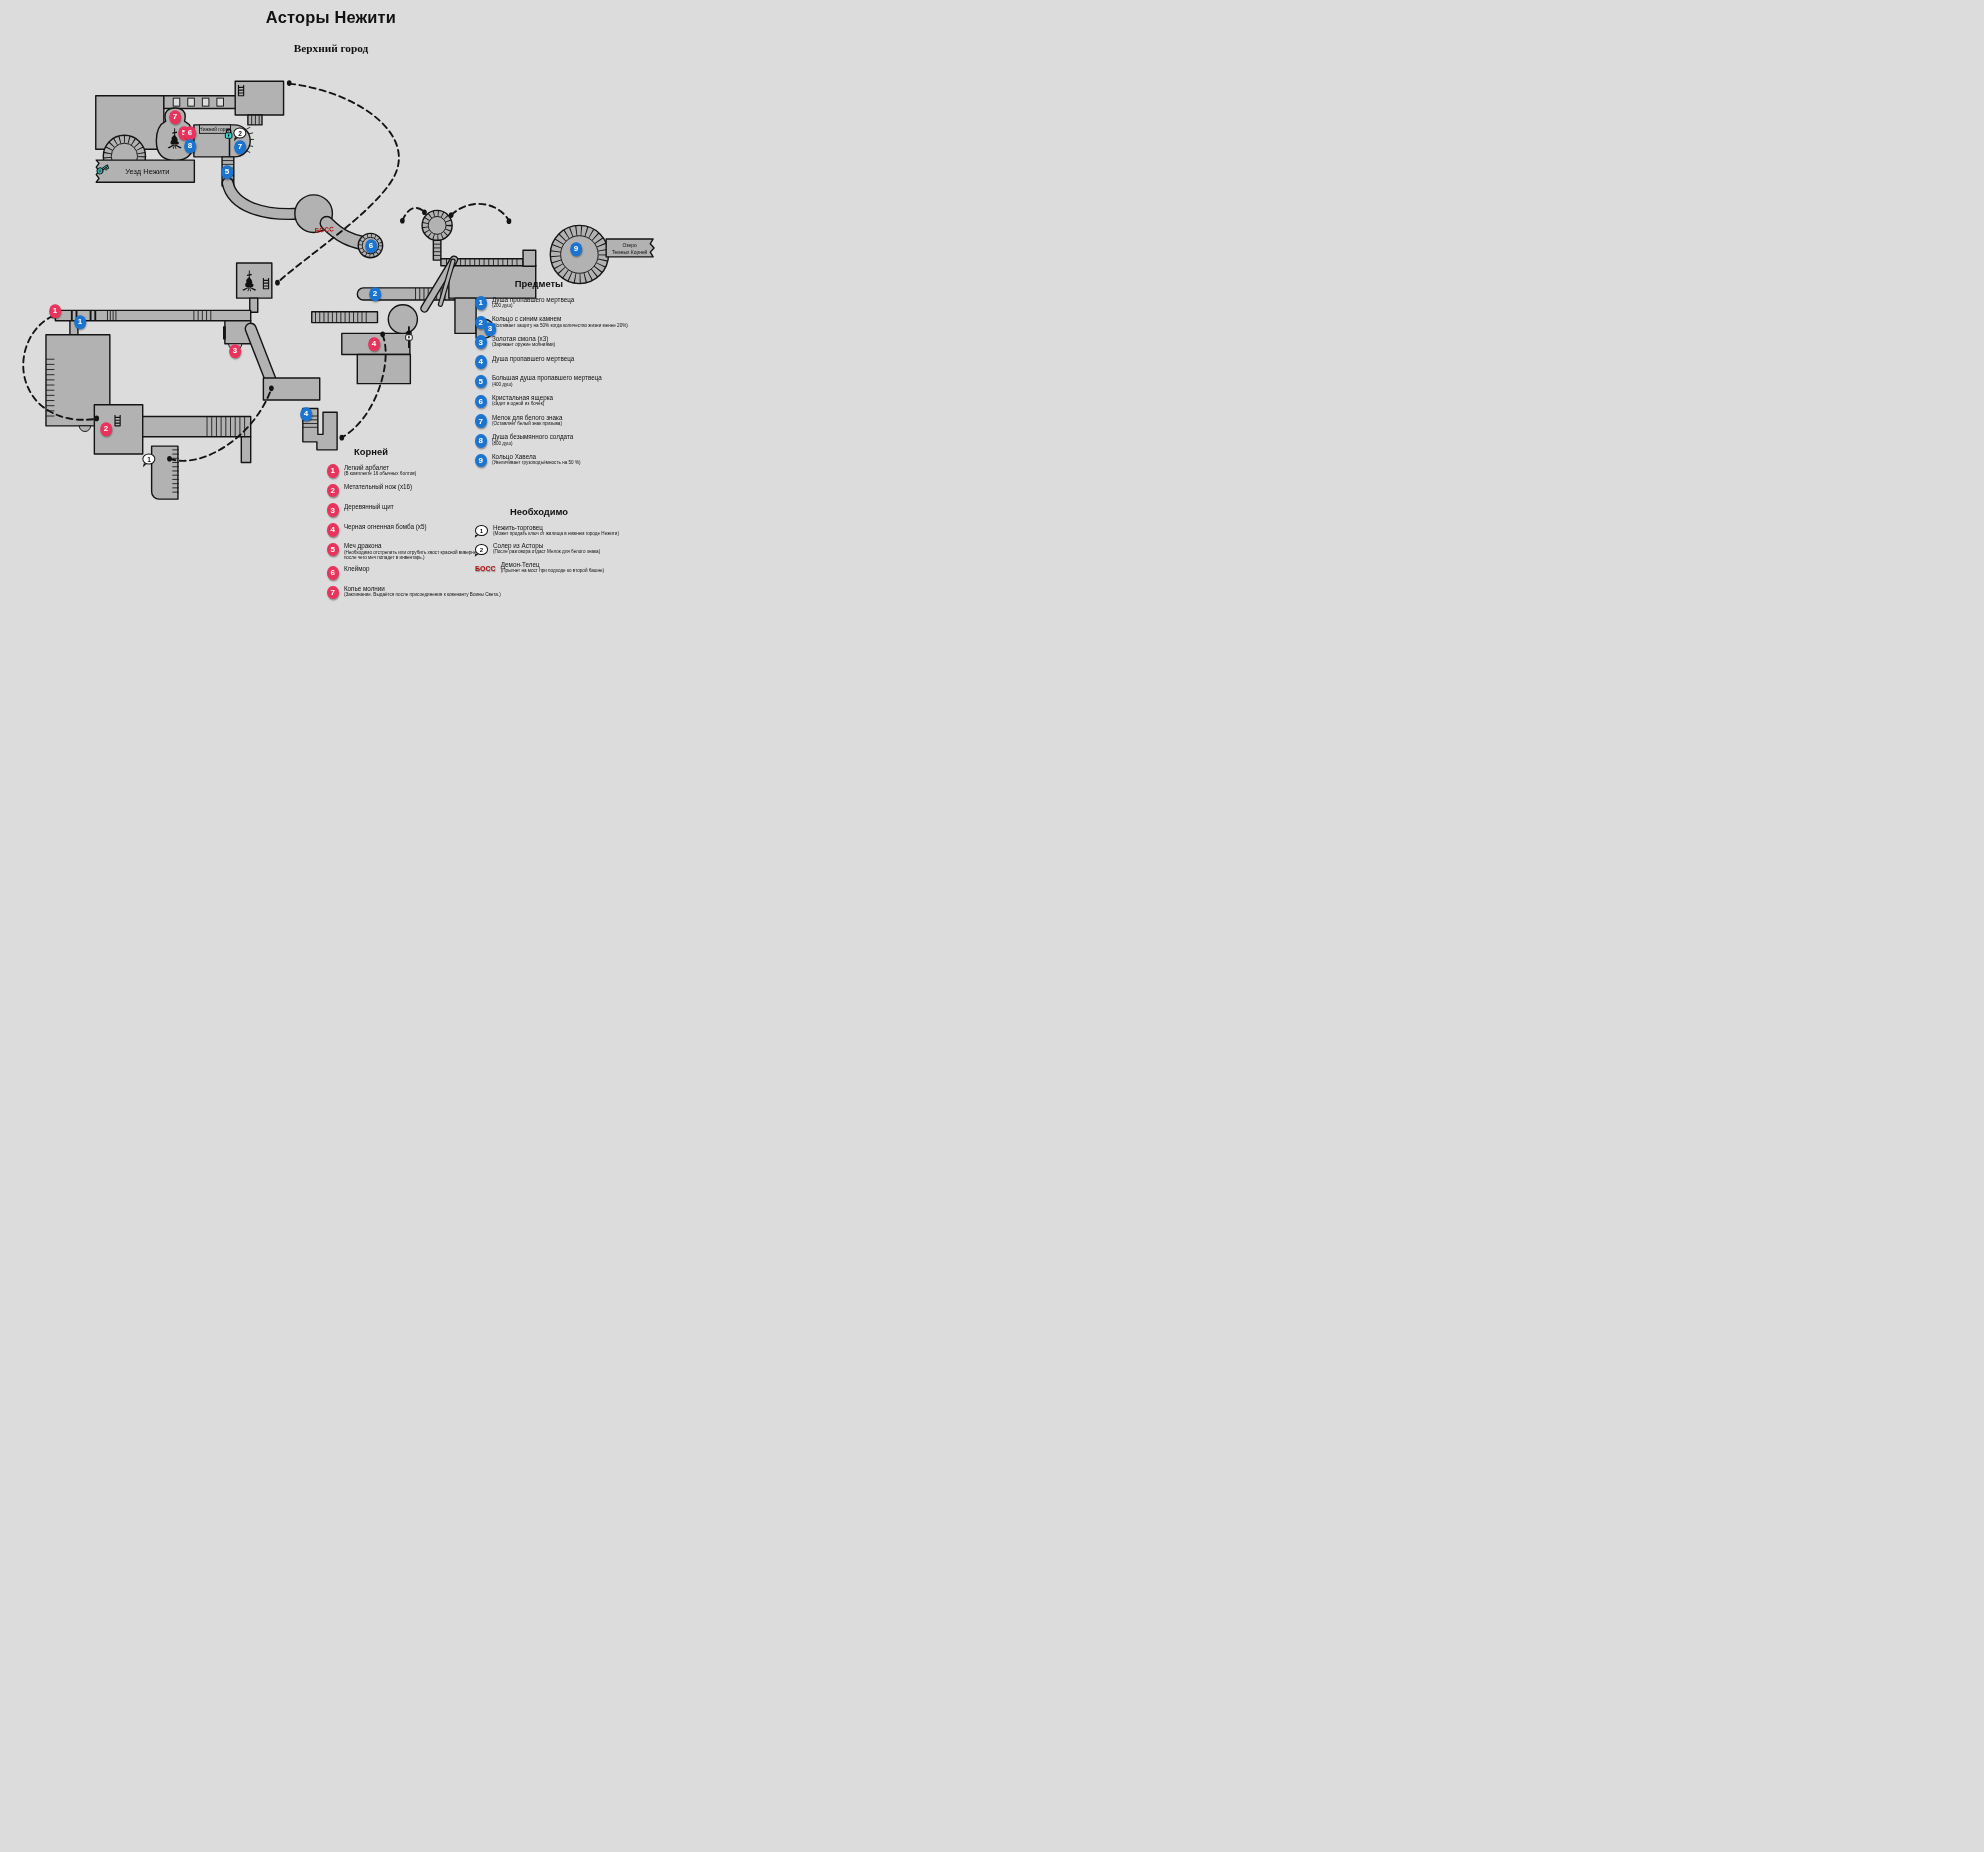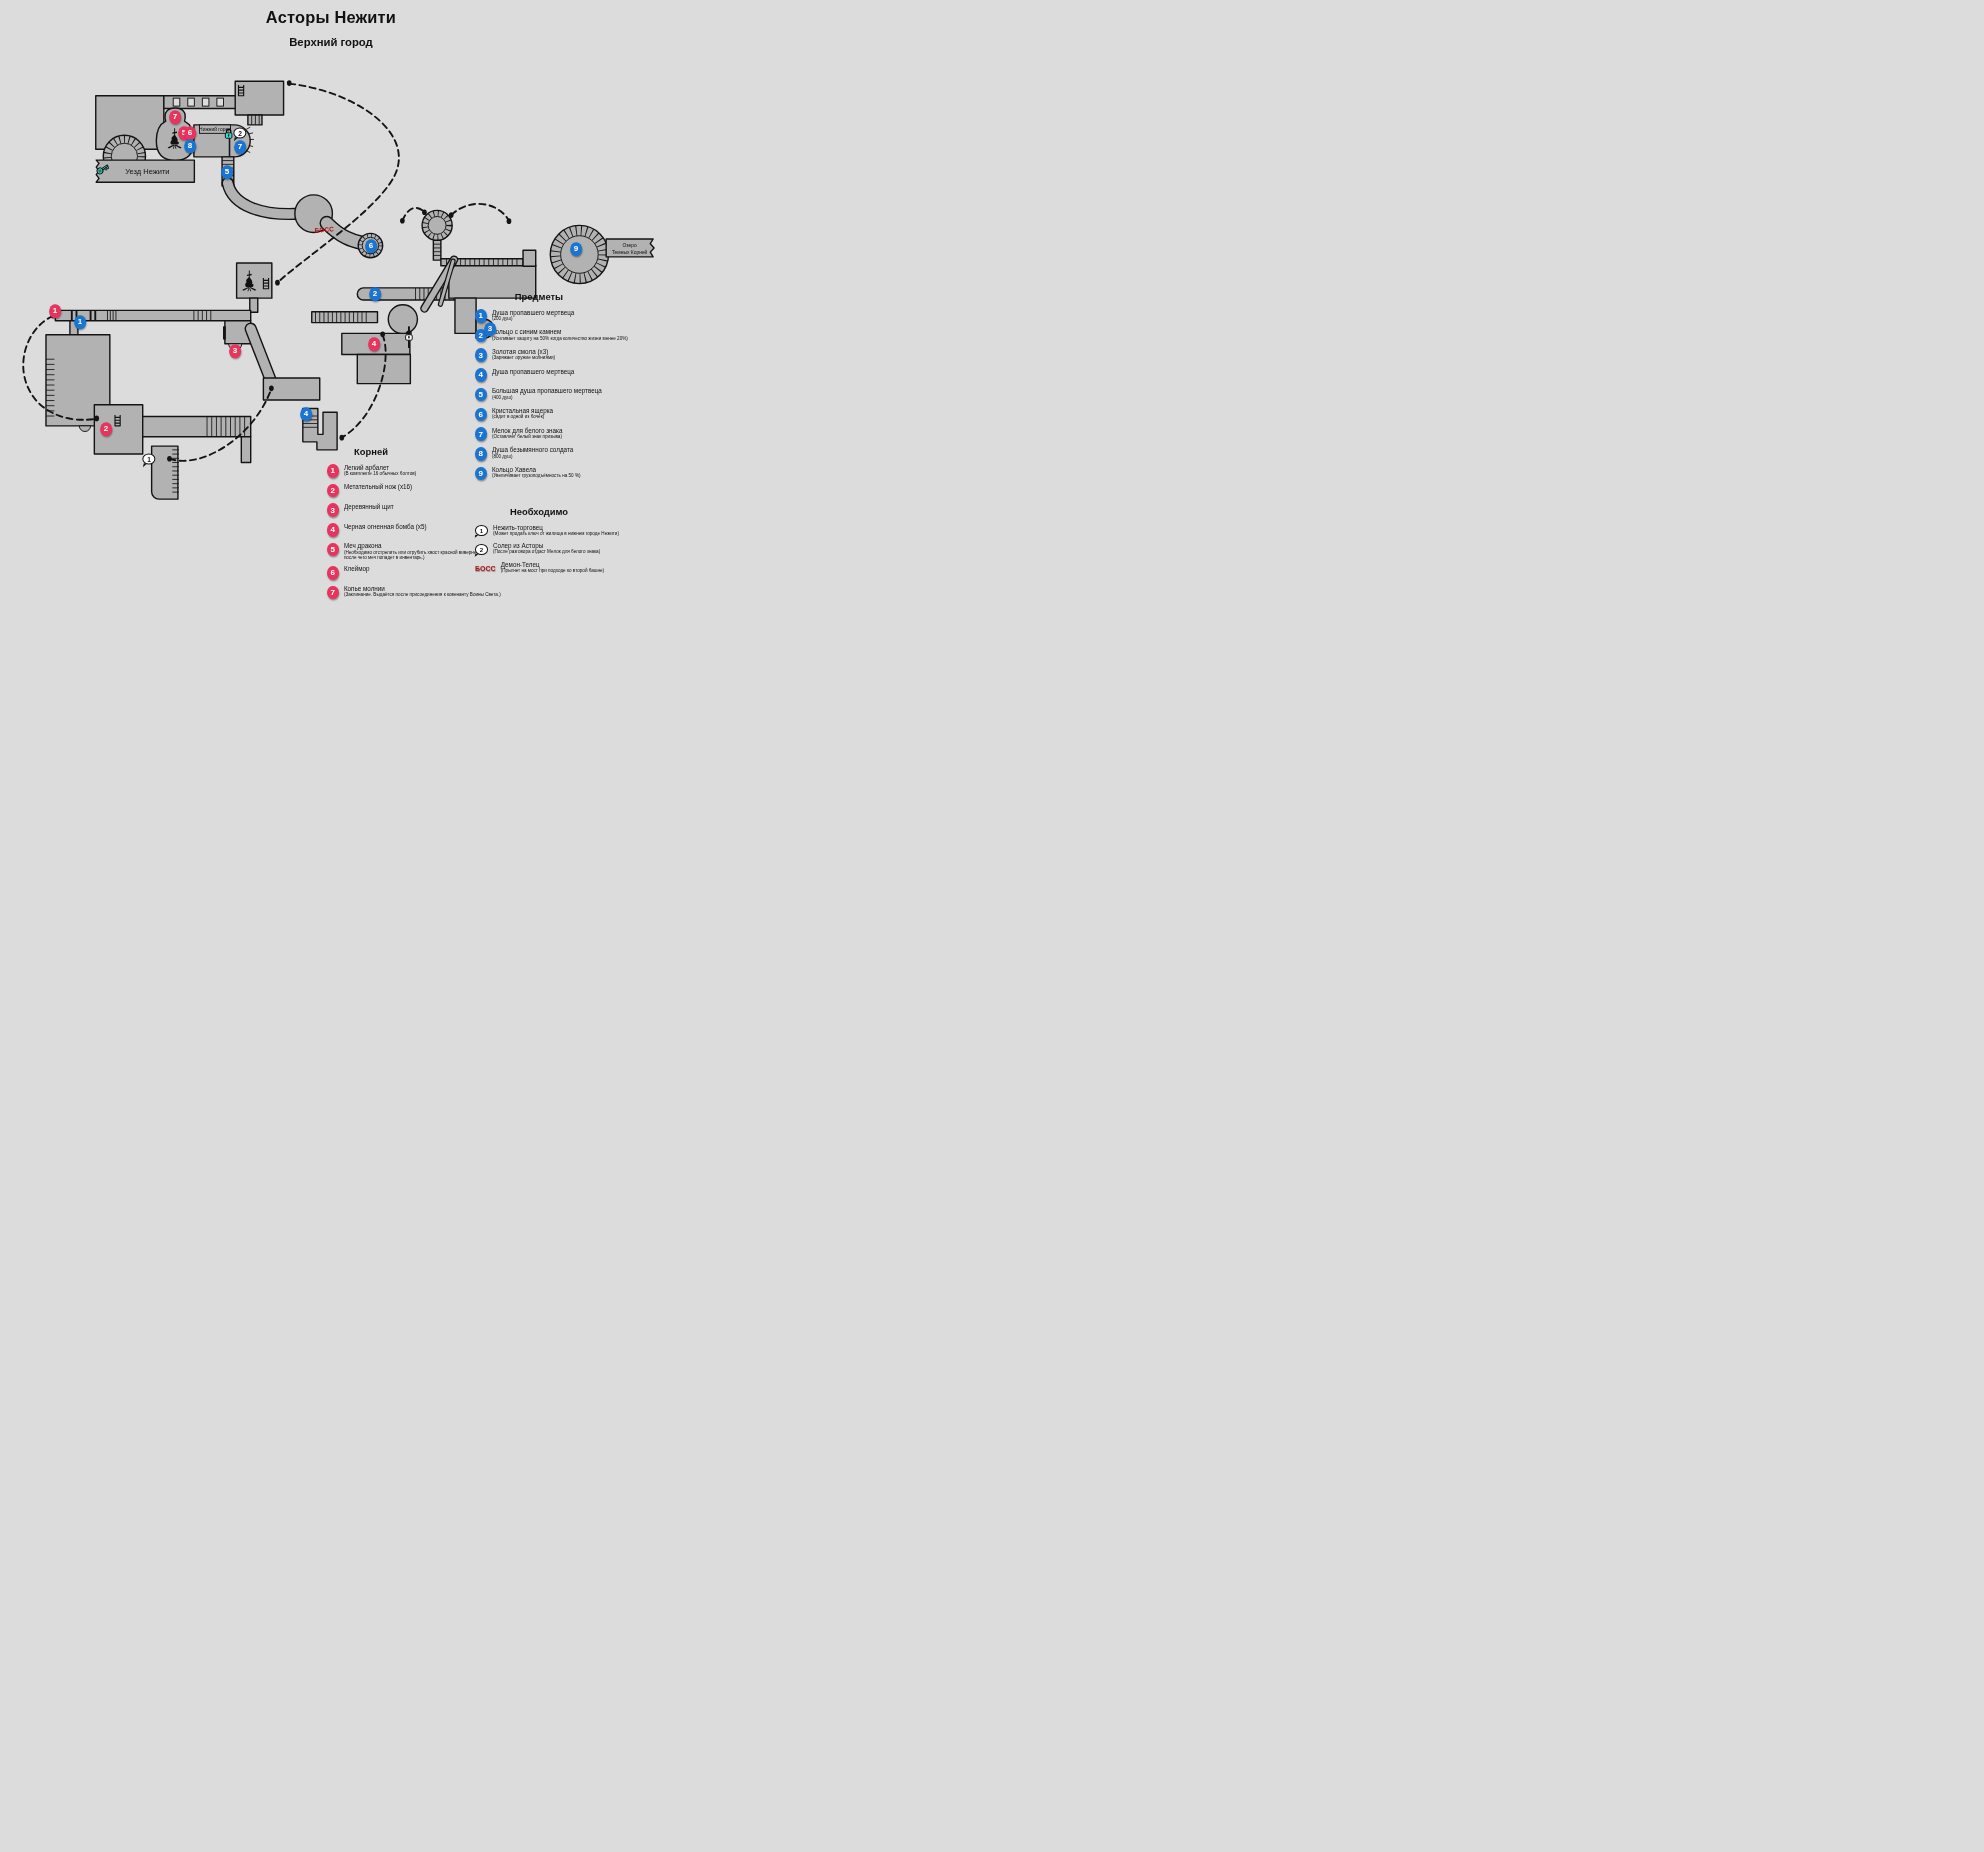--- a/index.html
+++ b/index.html
@@ -1,20 +1,20 @@
 <!DOCTYPE html>
 <html style="font-size:7.5px"><head>
 <meta charset="utf-8">
 <style>
   html,body{margin:0;padding:0;}
   body{width:662px;height:617px;position:relative;background:#dcdcdc;
        font-family:"Liberation Sans",sans-serif;color:#111;overflow:hidden;}
   .title-wrap{position:absolute;top:7.5px;left:0;right:0;text-align:center;z-index:5;}
   .title-wrap h1{font-size:16.4px;margin:0;font-weight:bold;letter-spacing:0.2px;}
-  .title-wrap h2{font-size:11.3px;margin:9px 0 0 0;font-weight:bold;}
+  .title-wrap h2{font-size:11.3px;margin:15px 0 0 0;font-weight:bold;font-family:Liberation Serif, serif;}
   #mapsvg{position:absolute;left:0;top:0;z-index:1;}
   .bld{fill:#b2b2b2;stroke:#141414;stroke-width:3;stroke-linejoin:round;}
   .bld2{fill:#b2b2b2;stroke:#141414;stroke-width:2;}
   .win{fill:#dcdcdc;stroke:#141414;stroke-width:2;}
   .hatch{stroke:#141414;stroke-width:1.8;fill:none;}
   .dash{stroke:#141414;stroke-width:4;fill:none;stroke-dasharray:13 9;stroke-linecap:round;}
   .dot{fill:#141414;}
   .slit{fill:#141414;}
   .maplabel{fill:#111;font-family:"Liberation Sans",sans-serif;}
   .bosslabel{fill:#b11212;font-weight:bold;}
@@ -38,21 +38,21 @@
   .lbadge.item{background:#1b74cf;}
   .lbadge.weapon{background:#e8345c;}
   .lbadge.bubble{background:#fff;color:#111;border:0.9px solid #111;width:10.8px;height:8.5px;
           font-size:6.1px;box-shadow:none;position:relative;margin-top:1.9px;}
   .lbadge.bubble::after{content:"";position:absolute;left:-0.9px;bottom:-3.3px;width:0;height:0;
           border-top:3.8px solid #111;border-right:3.3px solid transparent;transform:rotate(12deg);}
   .lbadge.bossbadge{background:none;color:#b11212;box-shadow:none;border-radius:0;width:auto;
           font-size:7px;font-weight:bold;text-shadow:0.5px 0.9px 0.9px rgba(0,0,0,.35);margin-top:1.4px;}
   .lname{font-size:6.3px;line-height:1.15;}
   .lsub{font-size:4.6px;line-height:1.12;white-space:pre-line;}
-  #legend-items{left:475px;top:291px;width:184px;}
+  #legend-items{left:475px;top:278px;width:184px;}
   #legend-items h2{width:128px;}
   #legend-weapons{left:327px;top:446px;width:197px;}
   #legend-weapons h2{width:88px;}
   #legend-chars{left:475px;top:506px;width:184px;}
   #legend-chars h2{width:128px;}
 </style>
 </head>
 <body>
 
 <div class="title-wrap">

